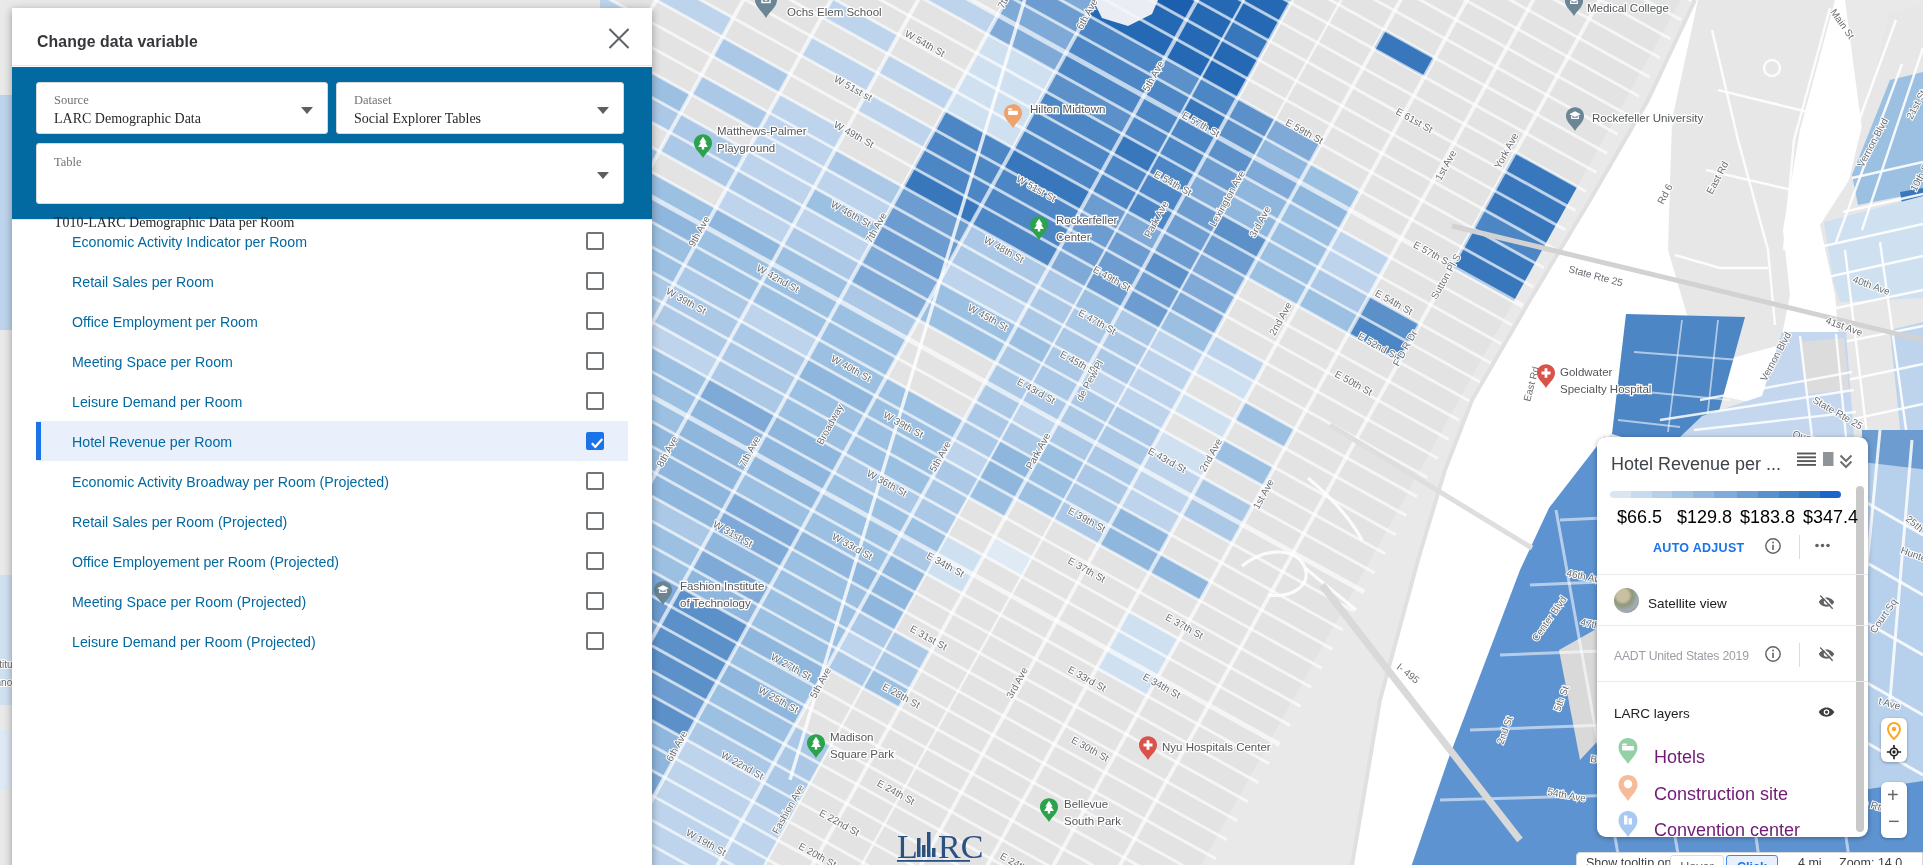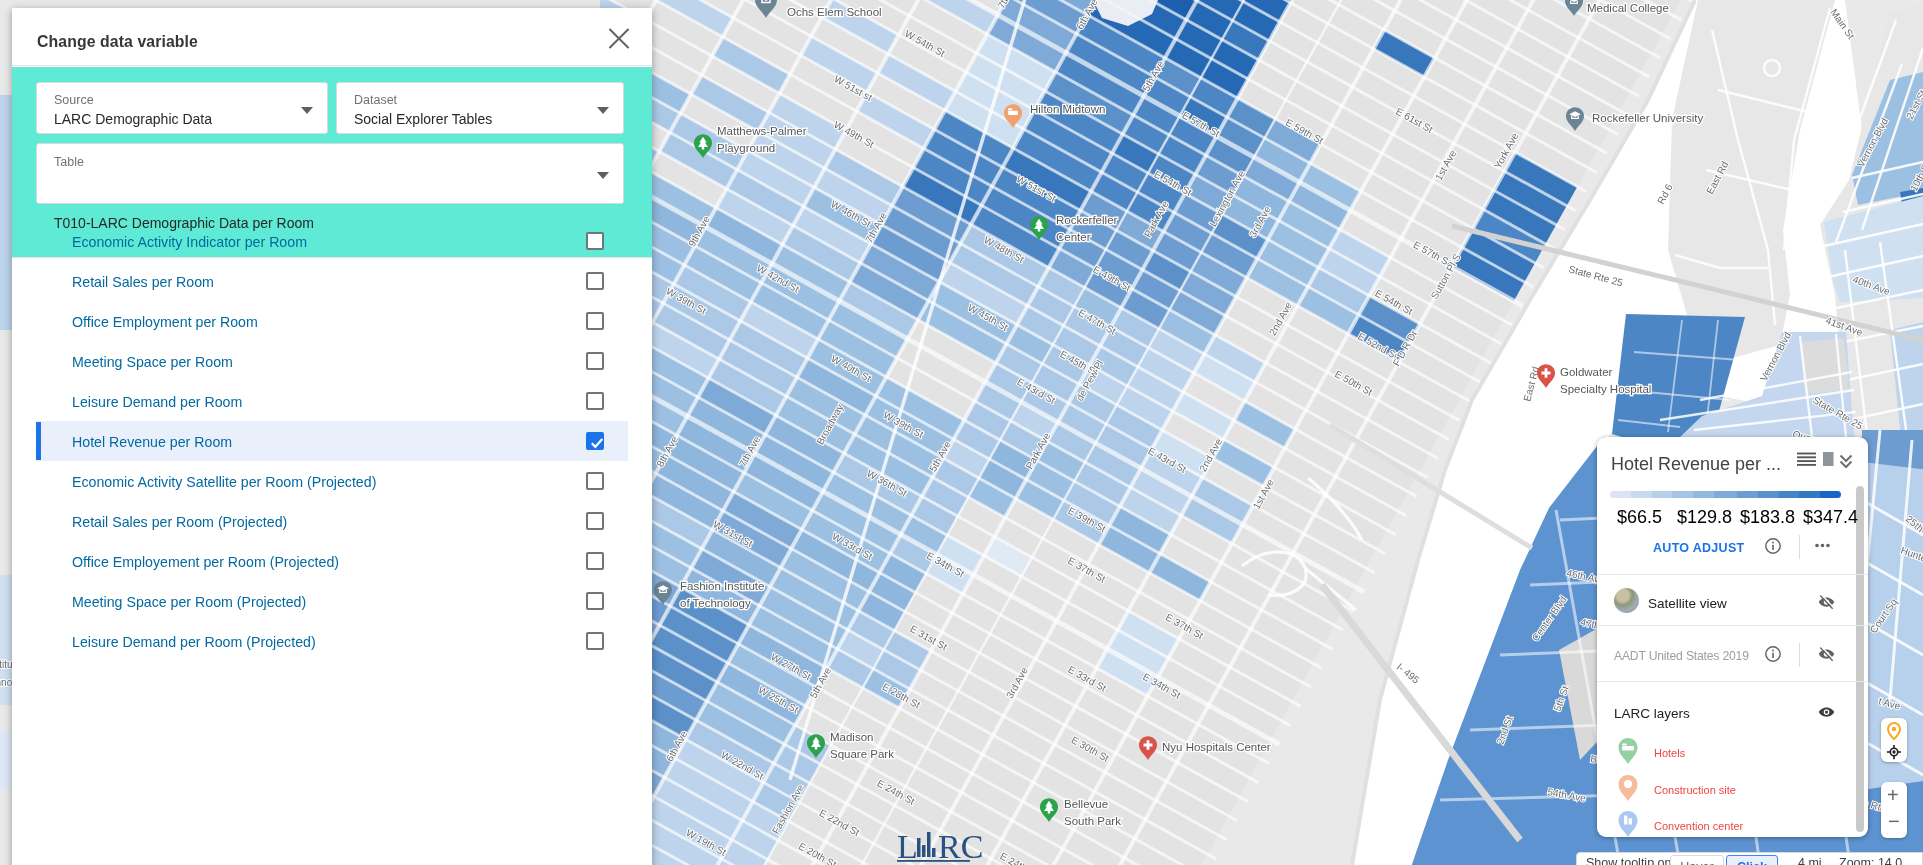--- a/index.html
+++ b/index.html
@@ -8,21 +8,21 @@
 .poi { font-size:11.5px; fill:#54585c; paint-order:stroke; stroke:#ffffff; stroke-width:2.6px; font-family:"Liberation Sans",sans-serif; }
 
 
 #dlg { position:absolute; left:12px; top:8px; width:640px; height:860px; background:#fff; box-shadow:0 2px 8px rgba(0,0,0,0.35); z-index:20; }
 #dlg .hd { position:relative; height:58px; border-bottom:1px solid #e4e4e4; }
 #dlg .hd h1 { position:absolute; left:25px; top:25px; font-size:15.8px; color:#35373a; letter-spacing:0.1px; }
 #dlg .close { position:absolute; right:22px; top:18px; width:22px; height:22px; }
 #dlg .close:before, #dlg .close:after { content:""; position:absolute; left:10px; top:-1px; width:2px; height:27px; background:#606368; }
 #dlg .close:before { transform:rotate(45deg); }
 #dlg .close:after { transform:rotate(-45deg); }
-.selrow { position:absolute; left:0; top:59px; width:100%; height:191px; background:#5eead4; border-bottom:1px solid #e4e4e4; }
+.selrow { position:absolute; left:0; top:59px; width:100%; height:153px; background:#0369a1; border-bottom:1px solid #e4e4e4;font-family:Liberation Serif, serif; }
 .selbox { position:absolute; background:#fff; border:1px solid #d9d9d9; border-radius:3px; }
 .selbox .lab { position:absolute; left:17px; top:10px; font-size:12.5px; color:#6f7276; }
 .selbox .val { position:absolute; left:17px; top:28px; font-size:14px; color:#26282b; }
 .selbox .arr { position:absolute; right:14px; top:24px; width:0; height:0; border-left:6px solid transparent; border-right:6px solid transparent; border-top:7px solid #5b5e63; }
 #src { left:24px; top:15px; width:292px; height:52px; }
 #dst { left:324px; top:15px; width:288px; height:52px; }
 #tbl { left:24px; top:76px; width:588px; height:61px; }
 #tbl .lab { top:11px; } #tbl .val { top:31px;margin-top:40px; } #tbl .arr { top:28px; }
 .list { position:absolute; left:0; top:213px; width:100%; }
 .item { position:relative; height:40px; margin-left:24px; width:592px; }
@@ -39,21 +39,21 @@
 .lt { position:absolute; left:14px; top:17px; font-size:18px; color:#3f4449; }
 .grad { position:absolute; left:13px; top:54px; width:231px; height:7px; border-radius:4px;
   background:linear-gradient(to right,#dbe5f1 0 9%,#c9daee 9% 18%,#b7cfe9 18% 27%,#a4c4e5 27% 36%,#92b8e0 36% 45%,#7fabda 45% 55%,#6c9ed4 55% 64%,#5991ce 64% 73%,#4584c8 73% 82%,#3278c2 82% 91%,#1a66c8 91% 100%); }
 .gl { position:absolute; top:70px; font-size:18px; color:#000000;text-align:center; }
 .aa { position:absolute; left:56px; top:104px; font-size:12.5px; font-weight:bold; color:#1a73e8; letter-spacing:0.3px; }
 .sep { position:absolute; left:0; width:100%; height:1px; background:#e8eaed; }
 .rowt { position:absolute; left:51px; font-size:13.5px; color:#212121; }
 .grayt { color:#9aa0a6; }
 .sat { position:absolute; left:17px; top:151px; width:25px; height:25px; border-radius:50%;
   background:radial-gradient(circle at 35% 30%, #c9bfa2 0 25%, #8d9878 40%, #a3adb5 65%, #7c8b9a 100%); }
-.lyr { position:absolute; left:57px; font-size:11px; color:#ef4444; }
+.lyr { position:absolute; left:57px; font-size:18px; color:#701a75; }
 </style></head>
 <body>
 
 <div id="map"><svg width="1923" height="865" viewBox="0 0 1923 865">
       <defs>
         <clipPath id="manh">
           <path d="M600,-10 L1702,-10 L1695,0 L1648,100 L1590,200 L1530,300 L1472,400 L1445,470 L1418,560 L1380,700 L1352,865 L1348,875 L600,875 Z"></path>
         </clipPath>
       </defs>
       <rect x="640" y="0" width="1283" height="865" fill="#e9e9e9"></rect>
@@ -1205,21 +1205,21 @@
       </div>
   <div class="item sel">
         <div class="txt">Hotel Revenue per Room</div>
         <div class="cb">
           <svg width="18" height="18" viewBox="0 0 18 18">
             <path d="M3.8,9.3 L7.3,12.8 L14.3,5.1" fill="none" stroke="#fff" stroke-width="2.2"></path>
           </svg>
         </div>
       </div>
   <div class="item">
-        <div class="txt">Economic Activity Satellite per Room (Projected)</div>
+        <div class="txt">Economic Activity Broadway per Room (Projected)</div>
         <div class="cb"></div>
       </div>
   <div class="item">
         <div class="txt">Retail Sales per Room (Projected)</div>
         <div class="cb"></div>
       </div>
   <div class="item">
         <div class="txt">Office Employement per Room (Projected)</div>
         <div class="cb"></div>
       </div>

